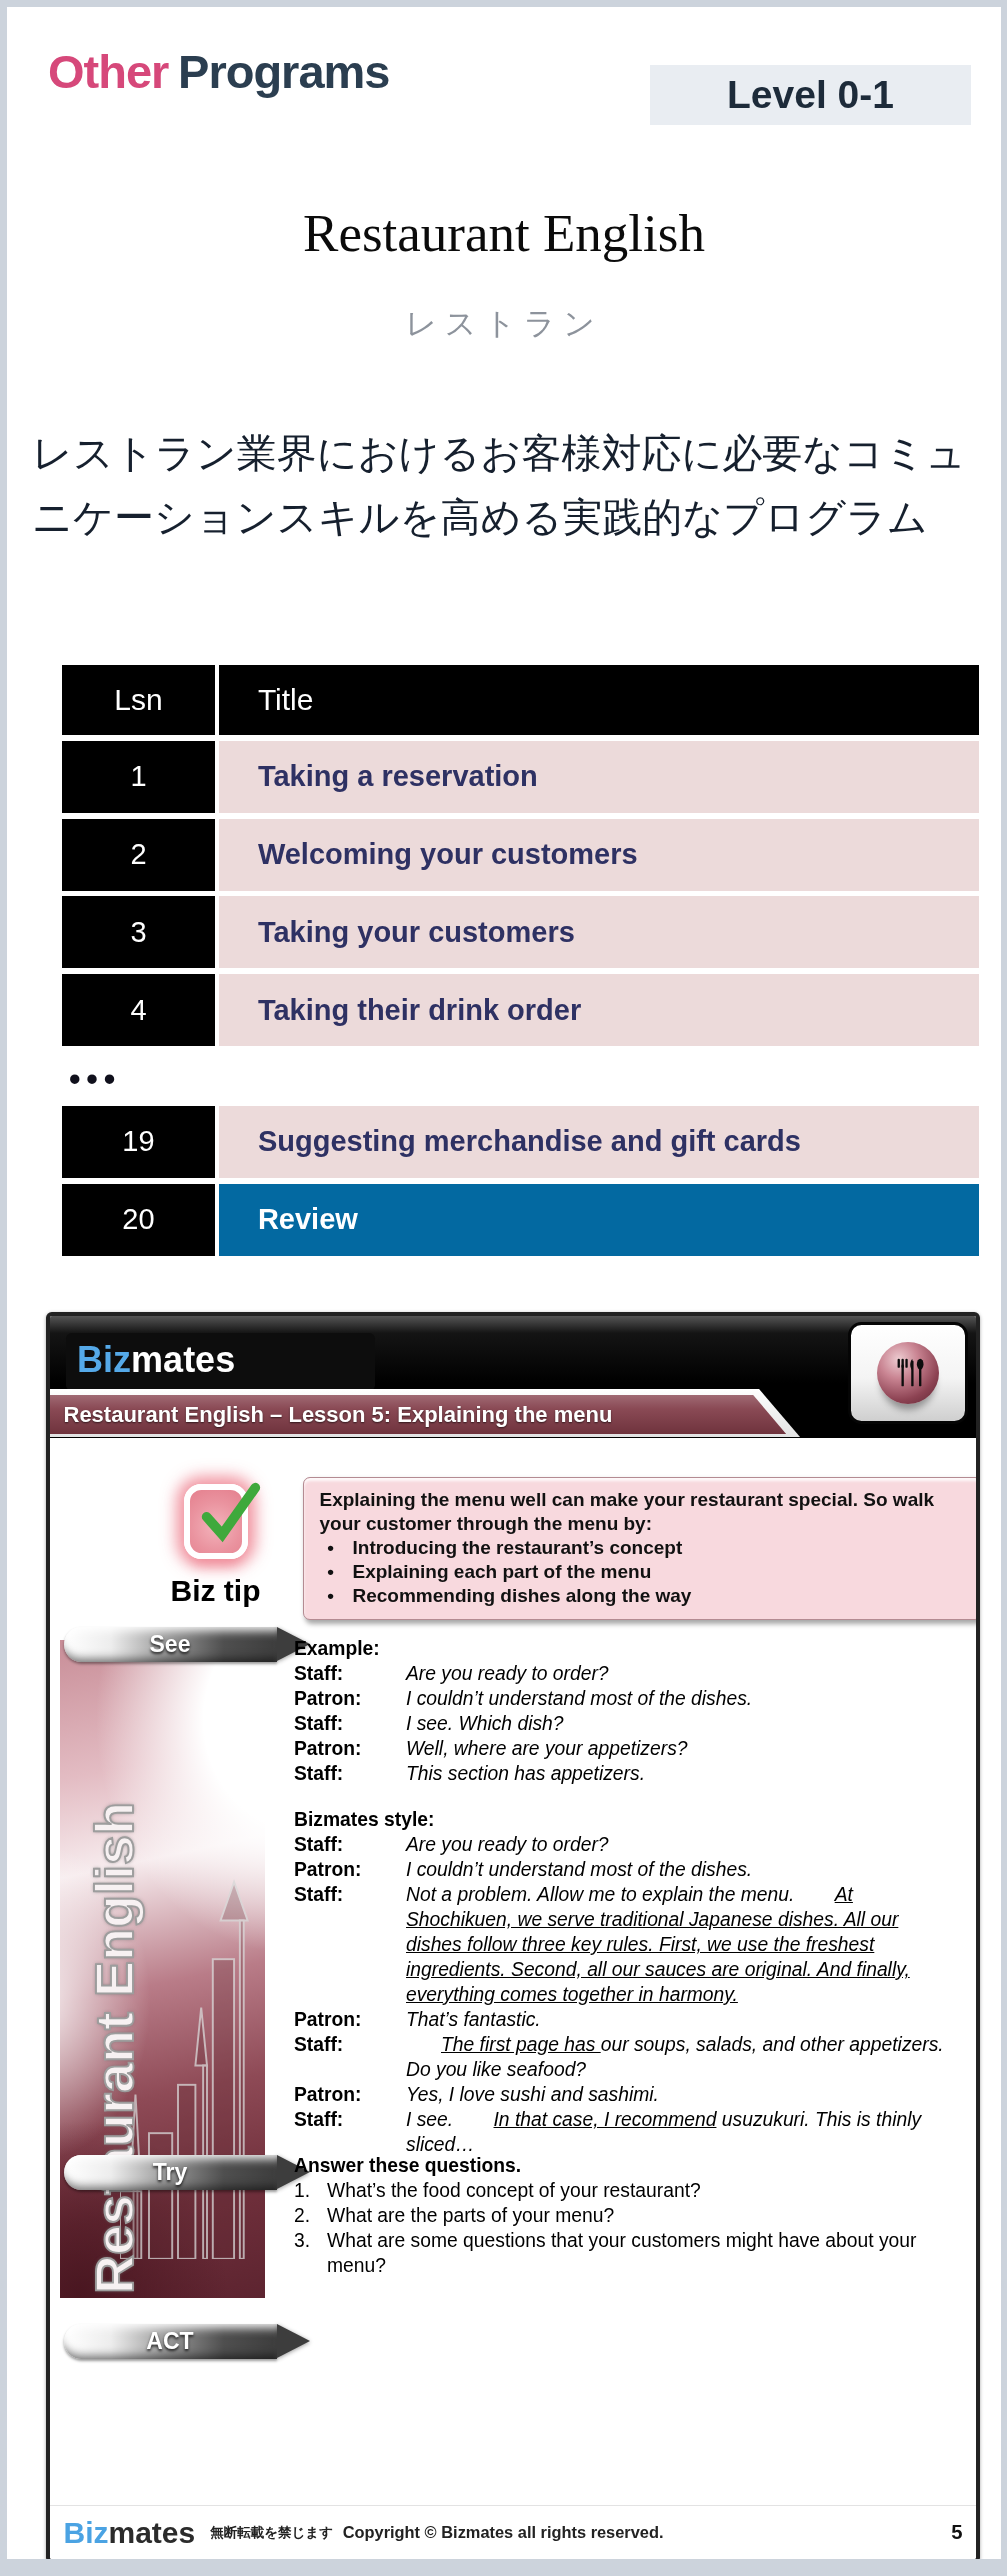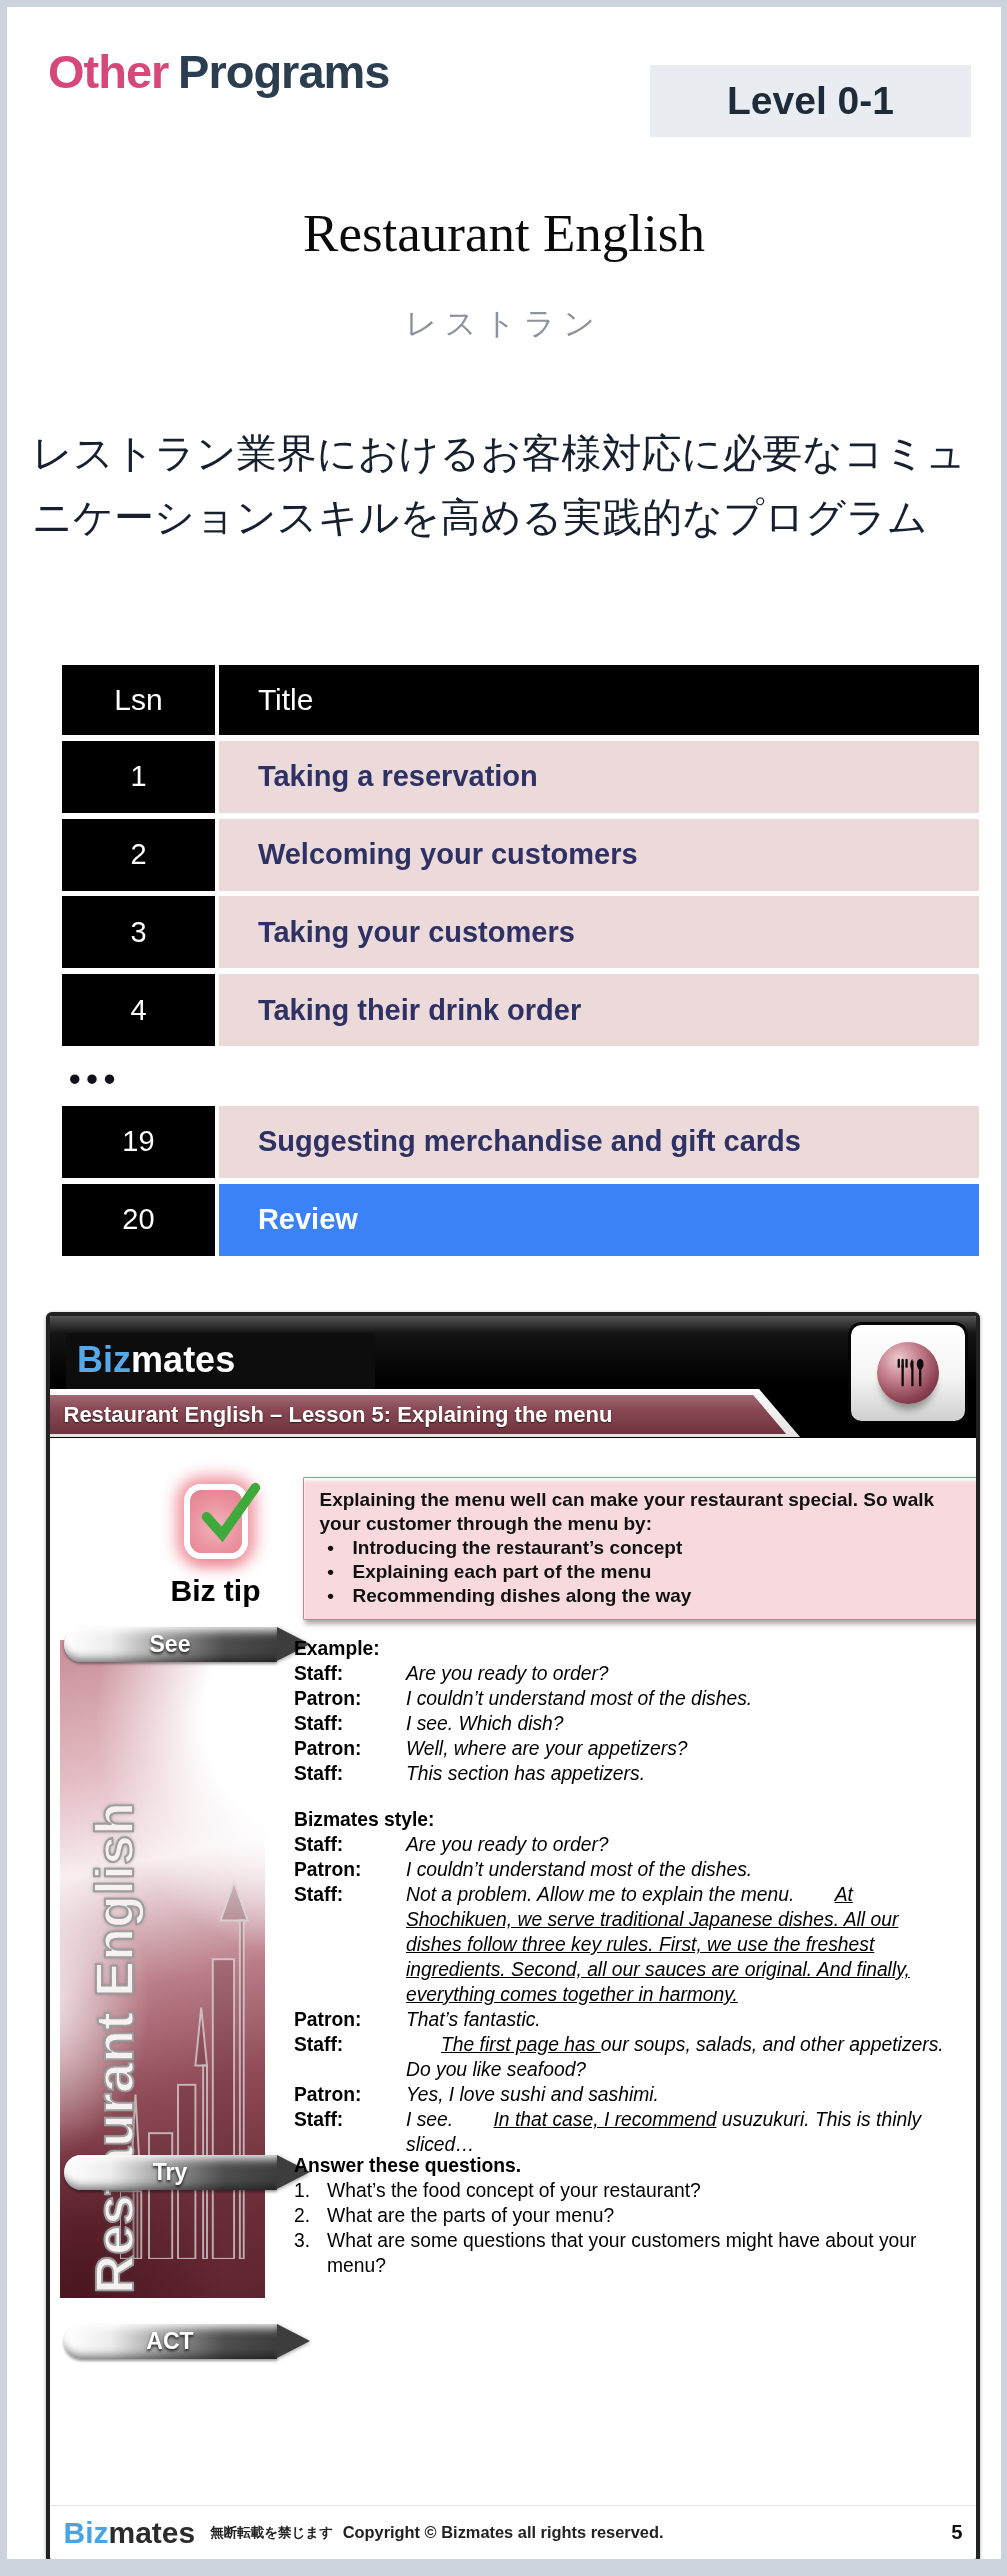--- a/index.html
+++ b/index.html
@@ -7,21 +7,21 @@
   body { font-family:"Liberation Sans","DejaVu Sans",sans-serif; }
   .page {
     position:relative; width:1008px; height:2576px; background:#fff;
     border:7.7px solid #ccd3dc; border-bottom-width:17.4px; overflow:hidden;
   }
   
   .brand { position:absolute; left:41px; top:37px; font-size:47px; font-weight:bold; letter-spacing:-1px; }
   .brand .other { color:#d6487a; }
   .brand .programs { color:#2b3e50; margin-left:9.7px; }
   .level-badge {
-    position:absolute; left:643px; top:58px; width:321px; height:72px;
+    position:absolute; left:643px; top:58px; width:321px; height:60px;
     background:#e9edf2; color:#1d2b3a; font-size:39px; font-weight:bold;
     display:flex; align-items:center; justify-content:center;
   }
   
   .title-en { position:absolute; left:0; top:196px; width:100%; text-align:center;
     font-family:"Liberation Serif","DejaVu Serif",serif; font-size:53px; color:#0b0b0b; }
   .title-jp { position:absolute; left:0; top:296px; width:100%; text-align:center;
     font-size:31px; color:#8d939c; letter-spacing:7.7px; }
   .desc { position:absolute; left:25px; top:414px; width:952px;
     font-size:40px; line-height:64px; color:#16202e; }
@@ -29,21 +29,21 @@
   .tbl { position:absolute; left:39px; top:658px; width:933px; }
   .tbl-row { display:flex; margin-bottom:5.8px;padding-left:16px; }
   .tbl-num { width:153px; margin-right:3.9px; background:#000; color:#fff;
     display:flex; align-items:center; justify-content:center; font-size:29px; }
   .tbl-title { flex:1; background:#ecdada; color:#2e3163; font-weight:bold; font-size:29px;
     display:flex; align-items:center; padding-left:39px; }
   .tbl-row.hdr .tbl-num, .tbl-row.hdr .tbl-title { background:#000; color:#fff; font-weight:normal; }
   .tbl-row.hdr { height:70px; }
   .tbl-row.hdr .tbl-num, .tbl-row.hdr .tbl-title { font-size:30px; }
   .tbl-row.data { height:72px; }
-  .tbl-row.maroon .tbl-title { background:#3b82f6; color:#fff; }
+  .tbl-row.maroon .tbl-title { background:#0369a1; color:#fff; }
   .tbl-ellipsis { height:54px; display:flex; align-items:center; padding-left:23px;
     font-size:33px; font-weight:bold; letter-spacing:5.8px; color:#10101c; }
   
   .slide { position:absolute; left:39px; top:1305px; width:934px; height:1251px;
     background:#fff; border:4.8px solid #222; border-radius:5.8px; box-shadow:0 1.9px 3.9px rgba(0,0,0,.35); overflow:hidden; }
   .slide-header { position:absolute; left:0; top:0; right:0; height:122px;
     background:linear-gradient(180deg,#555 0%,#141414 14%,#000 55%); }
   .slide-logo { position:absolute; left:15.5px; top:17.4px; width:309px; background:#0d0d0d;
     border-radius:5.8px; padding:5.8px 11.6px 9.7px; font-size:36px; font-weight:bold; }
   .slide-logo .biz { color:#55a9e8; } .slide-logo .mates { color:#fff; }
@@ -76,21 +76,21 @@
   
   .biztip { position:absolute; left:93px; top:162px; width:145px; text-align:center; }
   .biztip-box { position:relative; margin:5.8px auto 0; width:64px; height:75px;
     background:radial-gradient(circle at 50% 58%, #f3b3bb 0%, #ea939f 55%, #e47f8d 100%);
     border:6.8px solid #fff; border-radius:17.4px;
     box-shadow:0 0 14.5px 7.7px rgba(238,130,145,.85), 0 13.5px 11.6px -7.7px rgba(238,130,145,.55); }
   .biztip-check { position:absolute; left:5.8px; top:-11.6px; }
   .biztip-label { margin-top:15.5px; font-size:30px; font-weight:bold; color:#000; }
   
   .tipbox { position:absolute; left:253px; top:161px; width:679px;
-    background:#f8d9de; border:1.9px solid #b48b92; border-radius:1px;
+    background:#f8d9de; border:1.9px solid #b48b92; border-radius:7px;
     box-shadow:2.9px 3.9px 4.8px rgba(0,0,0,.35), inset 0 2.9px 2.9px rgba(255,255,255,.85);
     padding:9.7px 15.5px 11.6px; font-size:19px; font-weight:bold; line-height:24px; color:#111; }
   .tipbox .bullet-row { display:flex; }
   .tipbox .bullet-row .b { width:33px; padding-left:7.7px; }
   
   .arrow { position:absolute; left:13.5px; width:246px; height:35px; }
   .arrow-body { position:absolute; left:0; top:0; width:213px; height:35px;
     border-radius:17.4px 0 0 17.4px;
     background:linear-gradient(90deg,#fff 0%,#ededed 22%,#9a9a9a 48%,#4f4f4f 75%,#3d3d3d 100%);
     box-shadow:inset 0 9.7px 9.7px -5.8px rgba(255,255,255,.95), inset 0 -8.7px 9.7px -5.8px rgba(0,0,0,.55), 0 1.9px 2.9px rgba(0,0,0,.4); }

